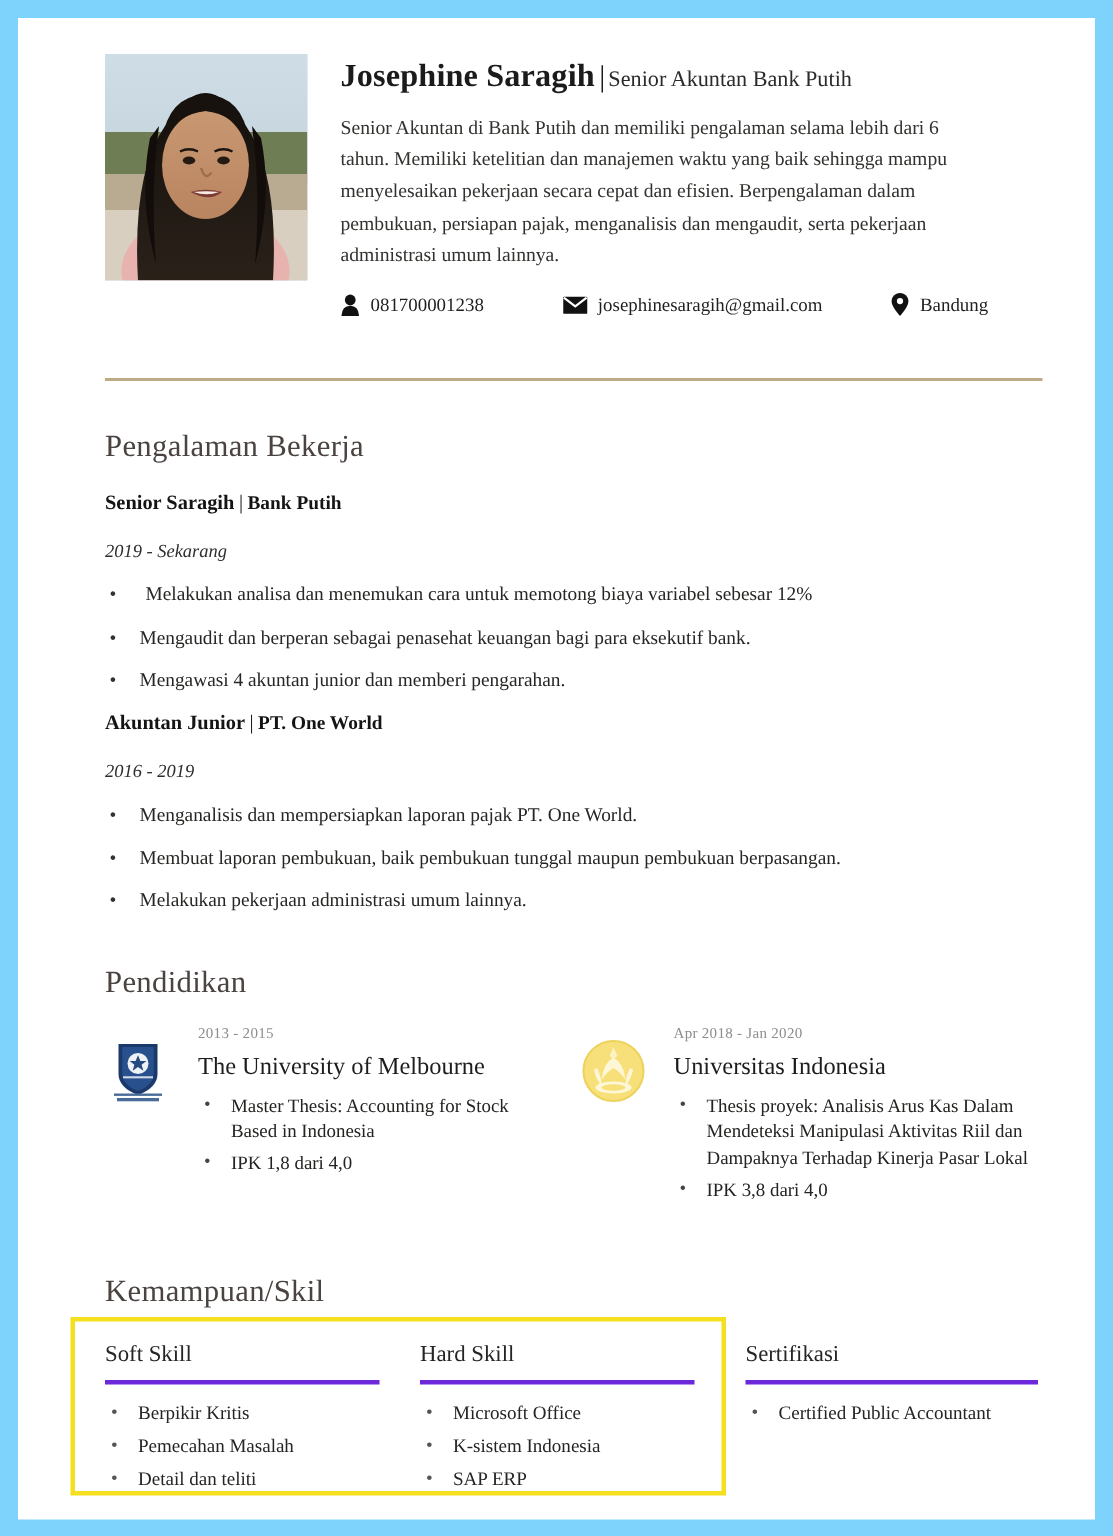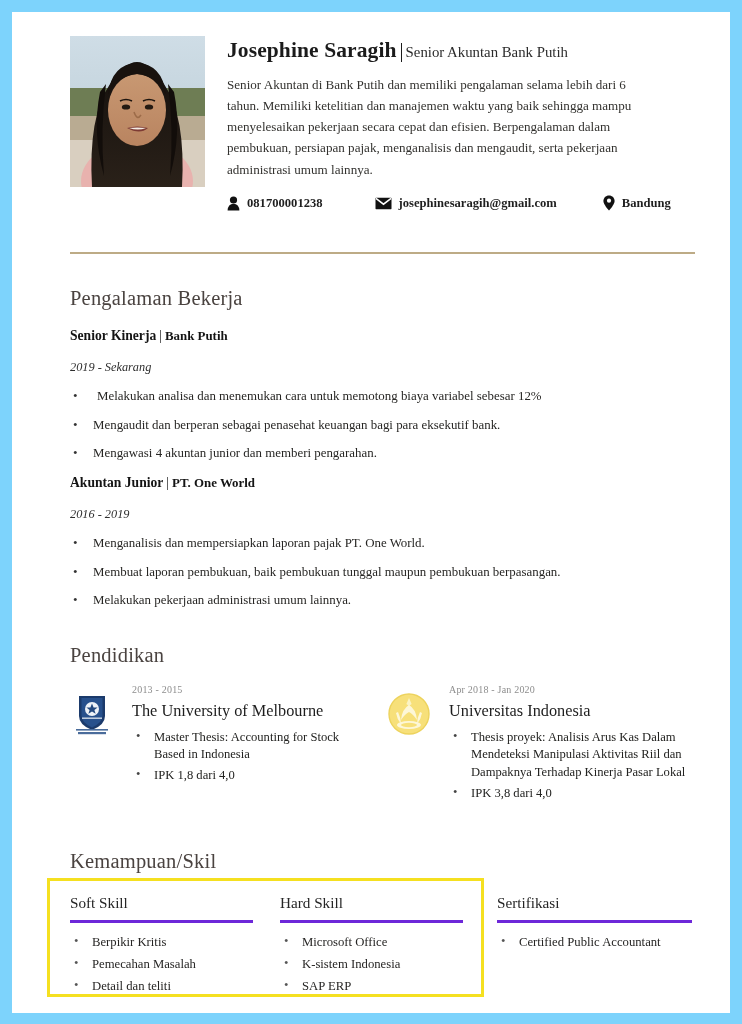--- a/index.html
+++ b/index.html
@@ -95,21 +95,20 @@
     top: 183px;
     display: flex;
     align-items: center;
     gap: 0px;
     font-size: 12.6px;
     color: #1f1f1f;
   }
   .contact-item {
     display: flex;
     align-items: center;
-    font-weight: bold;
   }
   .contact-item .ico {
     display: inline-flex;
     align-items: center;
     justify-content: center;
     margin-right: 7px;
   }
   .contact-item .ctext { white-space: nowrap; }
   .c-phone { margin-right: 52px; }
   .c-mail  { margin-right: 46px; }
@@ -367,21 +366,21 @@
         </div>
       </div>
     </div>
 
     <div class="hr-tan"></div>
 
     <div class="sec-title" id="sec-exp">Pengalaman Bekerja</div>
 
     <div class="job" id="job-0">
       <div class="job-title-line">
-        <span class="job-role">Senior Kinerja</span><span class="job-sep">|</span><span class="job-org">Bank Putih</span>
+        <span class="job-role">Senior Saragih</span><span class="job-sep">|</span><span class="job-org">Bank Putih</span>
       </div>
       <p class="job-dates">2019 - Sekarang</p>
       <ul class="bullets">
         <li class="indented">Melakukan analisa dan menemukan cara untuk memotong biaya variabel sebesar 12%</li>
         <li>Mengaudit dan berperan sebagai penasehat keuangan bagi para eksekutif bank.</li>
         <li>Mengawasi 4 akuntan junior dan memberi pengarahan.</li>
       </ul>
     </div>
 
     <div class="job" id="job-1">

